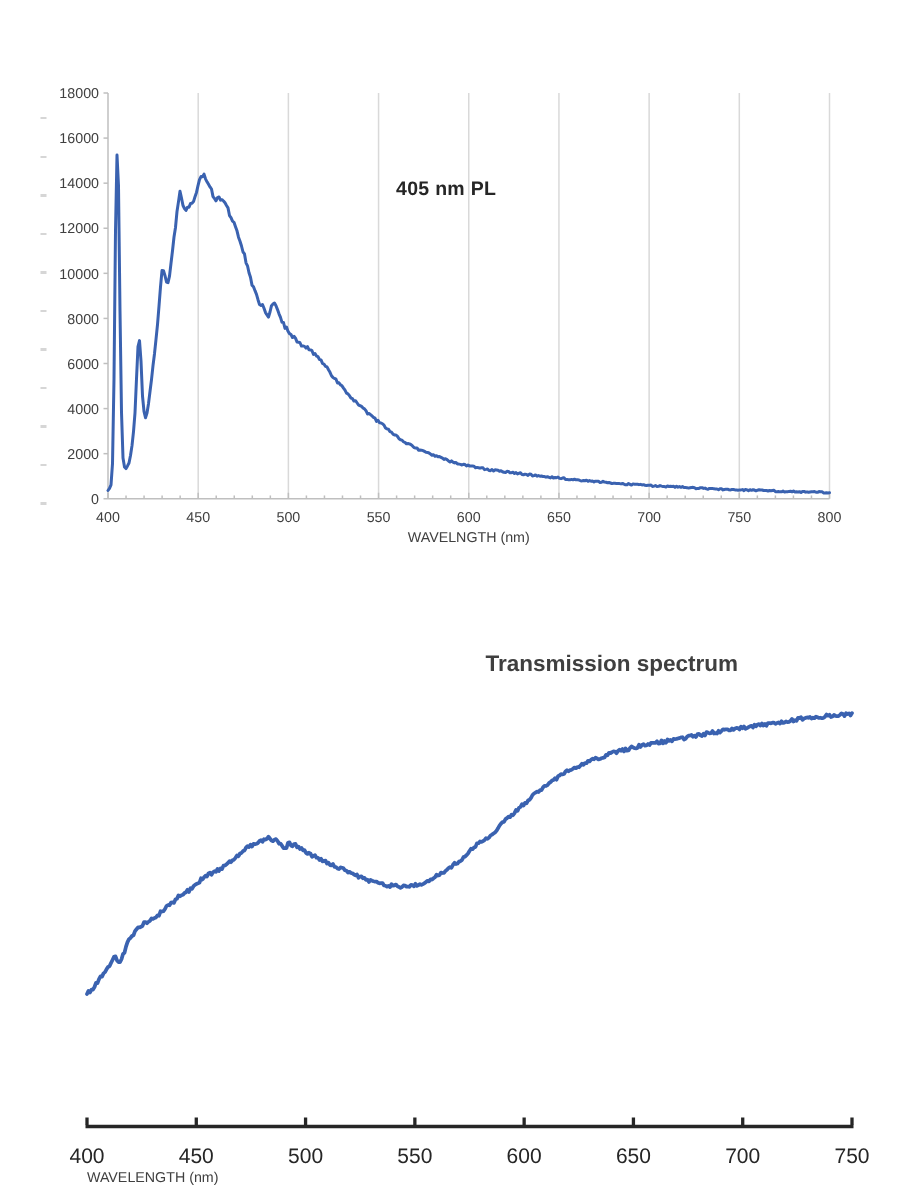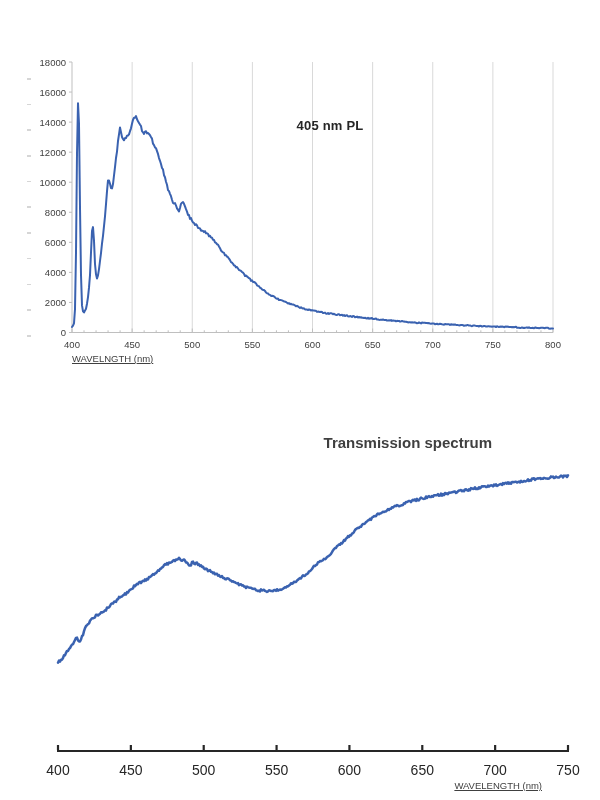--- a/index.html
+++ b/index.html
@@ -5,34 +5,34 @@
   html,body{margin:0;padding:0;}
   body{
     width:600px;height:800px;background:#ffffff;position:relative;overflow:hidden;
     font-family:"Liberation Sans",sans-serif;
   }
   .abs{position:absolute;}
   .chart-svg{position:absolute;left:0;width:600px;height:400px;}
   #svg-pl{top:0;}
   #svg-tr{top:400px;}
   .pl-annotation{
-    left:264px;top:118px;width:132px;text-align:center;
+    left:264px;top:118px;width:132px;
     font-size:13px;font-weight:bold;color:#262626;letter-spacing:.2px;
   }
   .pl-xlabel{
-    left:72px;top:353px;width:481px;text-align:left;
-    font-size:9.5px;color:#404040;text-decoration:underline;
+    left:72px;top:353px;width:481px;text-align:center;
+    font-size:9.5px;color:#404040;
   }
   .tr-title{
     left:92px;top:434px;width:400px;text-align:right;
     font-size:15px;font-weight:bold;color:#3f3f3f;
   }
   .tr-xlabel{
-    left:58px;top:780px;width:484px;text-align:right;
-    font-size:9.5px;color:#404040;text-decoration:underline;
+    left:58px;top:780px;width:484px;text-align:left;
+    font-size:9.5px;color:#404040;
   }
   .edge-ticks{
     left:27px;top:78px;width:4px;height:266px;
     background:repeating-linear-gradient(to bottom,#d6d6d6 0 1.6px,transparent 1.6px 25.7px);
   }
 </style>
 </head>
 <body>
 
 <div class="abs" style="left:0;top:0;width:600px;height:800px;">

